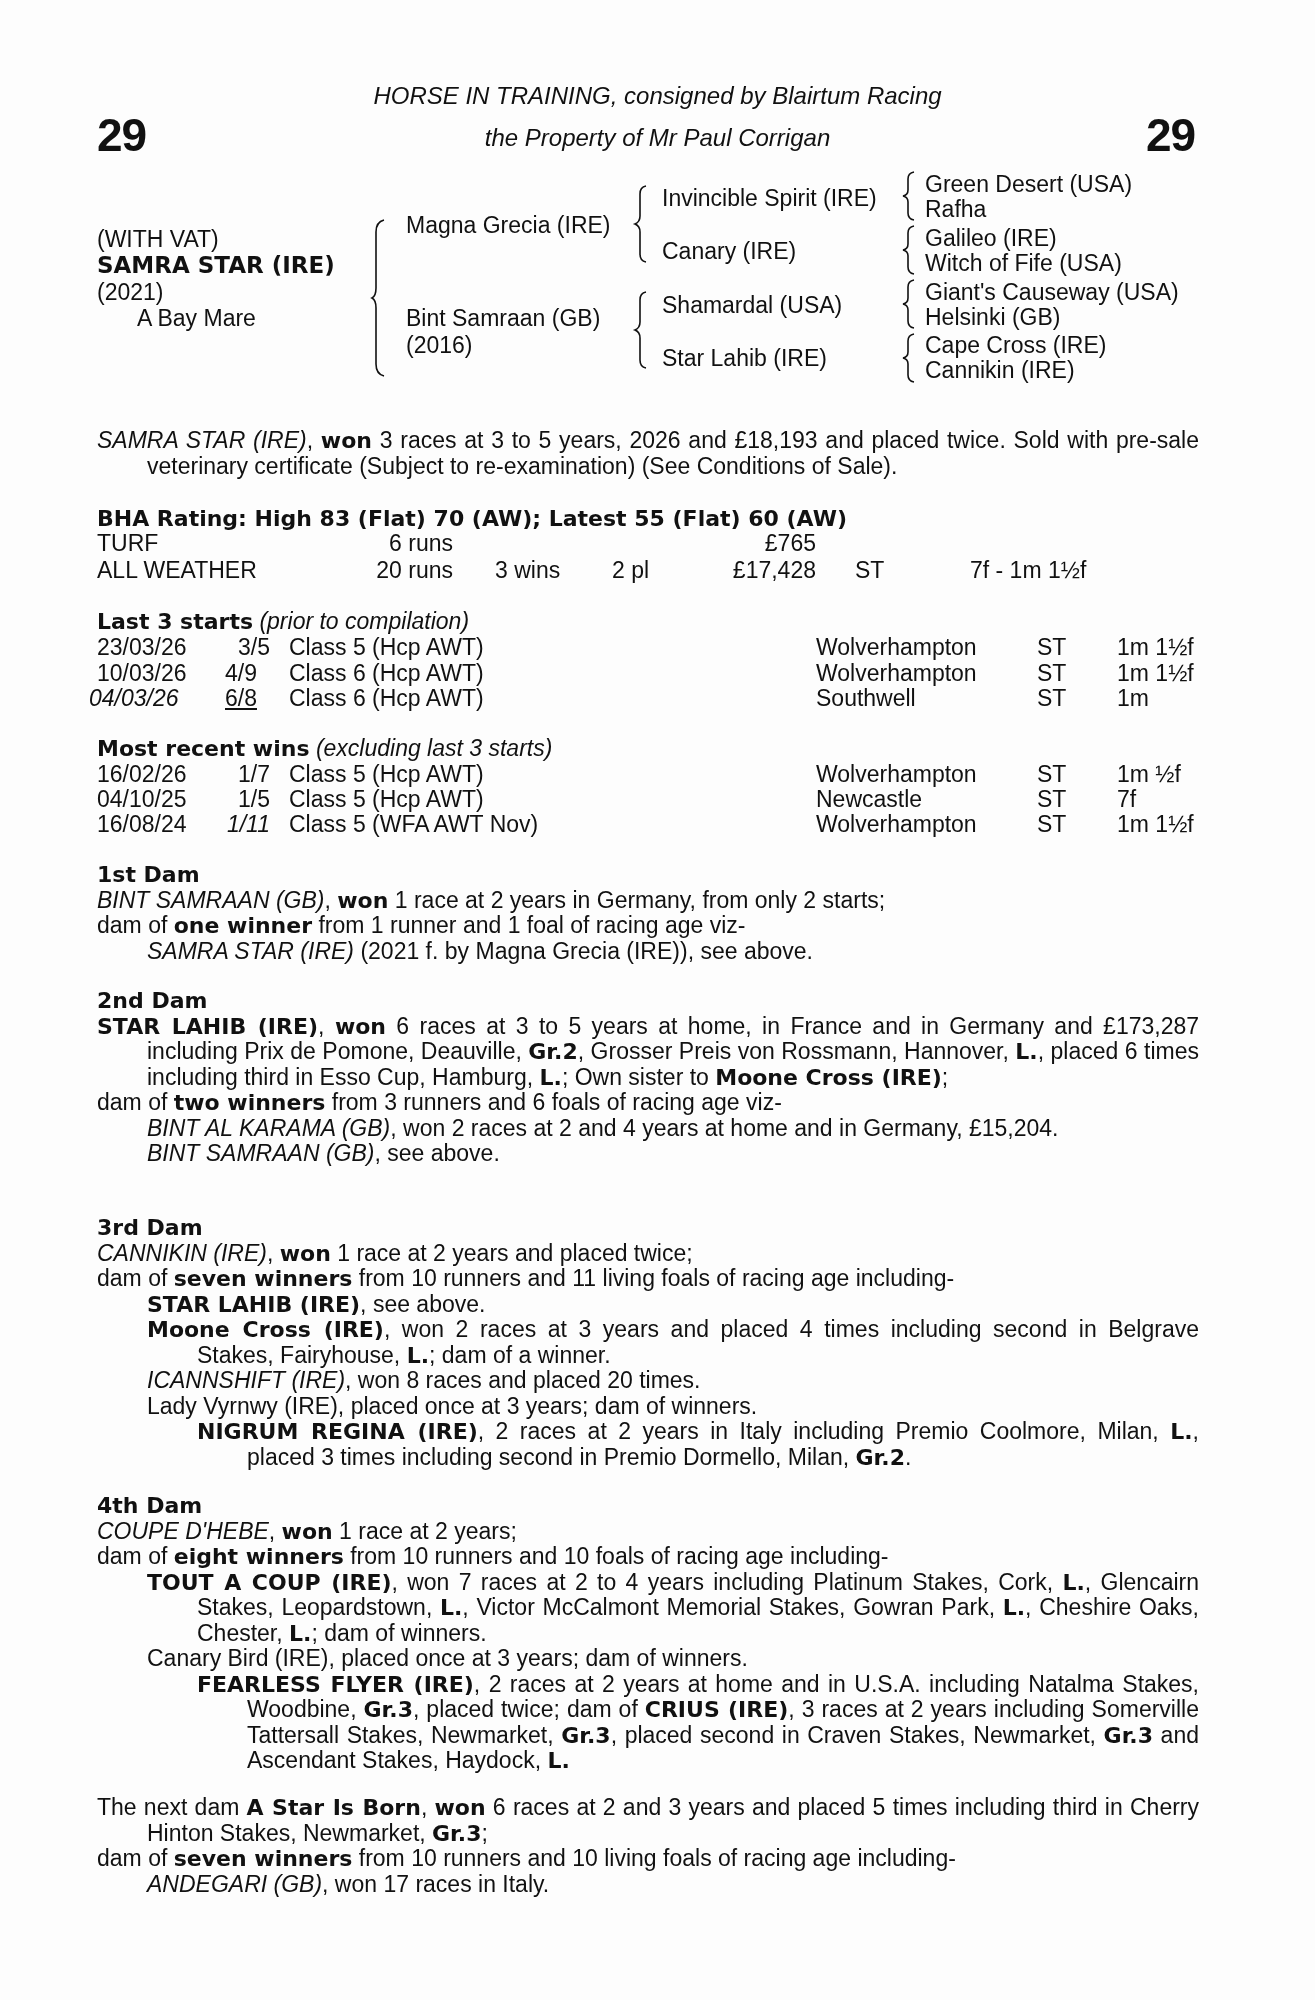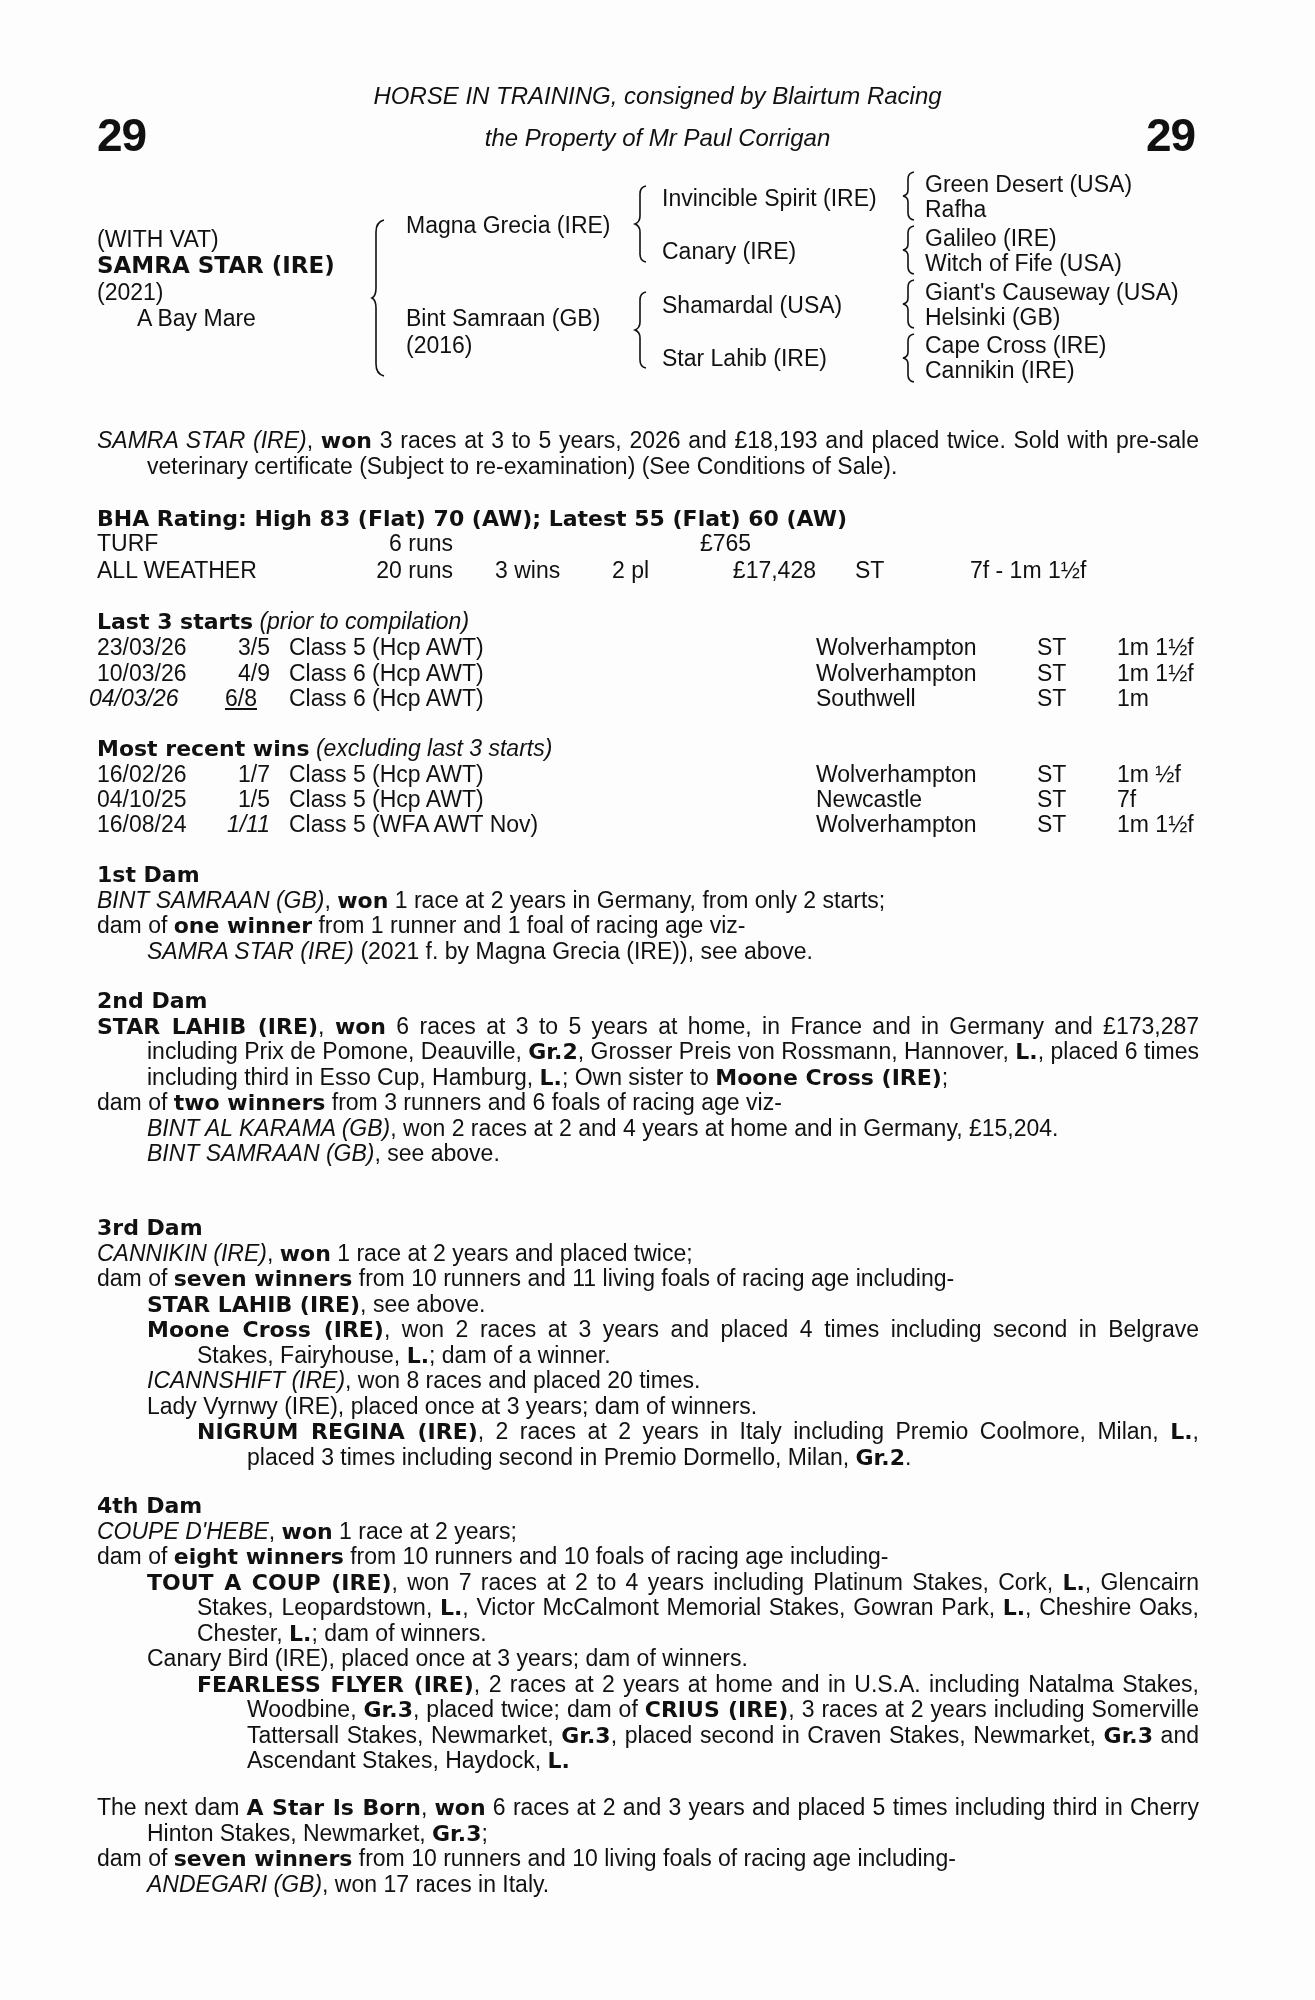--- a/index.html
+++ b/index.html
@@ -82,21 +82,21 @@
 </div>
 
 <div class="para" style="top:428px;">
   <p class="hang1 just"><span class="i">SAMRA STAR (IRE)</span>, <span class="hb">won</span><span> 3 races at 3 to 5 years, 2026 and £18,193 and placed twice. Sold with pre-sale veterinary certificate (Subject to re-examination) (See Conditions of Sale).</span></p>
 </div>
 
 <div class="abs hb" style="left:97px;top:506px;line-height:26px;">BHA Rating: High 83 (Flat) 70 (AW); Latest 55 (Flat) 60 (AW)</div>
 <div>
   <div class="row" style="left:97px;top:530px;">TURF</div>
   <div class="row" style="left:350px;top:530px;width:103px;text-align:right;">6 runs</div>
-  <div class="row" style="left:700px;top:530px;width:116px;">£765</div>
+  <div class="row" style="left:700px;top:530px;width:116px;text-align:right;">£765</div>
 
   <div class="row" style="left:97px;top:557px;">ALL WEATHER</div>
   <div class="row" style="left:350px;top:557px;width:103px;text-align:right;">20 runs</div>
   <div class="row" style="left:495px;top:557px;">3 wins</div>
   <div class="row" style="left:612px;top:557px;">2 pl</div>
   <div class="row" style="left:700px;top:557px;width:116px;text-align:right;">£17,428</div>
   <div class="row" style="left:855px;top:557px;">ST</div>
   <div class="row" style="left:970px;top:557px;">7f - 1m 1½f</div>
 </div>
 
@@ -105,21 +105,21 @@
   <div>
     <div class="row" style="left:97px;top:634px;">23/03/26</div>
     <div class="row" style="left:225px;top:634px;width:45px;text-align:right;">3/5</div>
     <div class="row" style="left:289px;top:634px;">Class 5 (Hcp AWT)</div>
     <div class="row" style="left:816px;top:634px;">Wolverhampton</div>
     <div class="row" style="left:1037px;top:634px;">ST</div>
     <div class="row" style="left:1117px;top:634px;">1m 1½f</div>
   </div>
   <div>
     <div class="row" style="left:97px;top:660px;">10/03/26</div>
-    <div class="row" style="left:225px;top:660px;width:45px;text-align:right;">4/9</div>
+    <div class="row" style="left:225px;top:660px;width:45px;text-align:left;">4/9</div>
     <div class="row" style="left:289px;top:660px;">Class 6 (Hcp AWT)</div>
     <div class="row" style="left:816px;top:660px;">Wolverhampton</div>
     <div class="row" style="left:1037px;top:660px;">ST</div>
     <div class="row" style="left:1117px;top:660px;">1m 1½f</div>
   </div>
   <div>
     <div class="row" style="left:89px;top:685px;font-style:italic;">04/03/26</div>
     <div class="row" style="left:225px;top:685px;width:45px;text-align:left;text-decoration:underline;">6/8</div>
     <div class="row" style="left:289px;top:685px;">Class 6 (Hcp AWT)</div>
     <div class="row" style="left:816px;top:685px;">Southwell</div>

